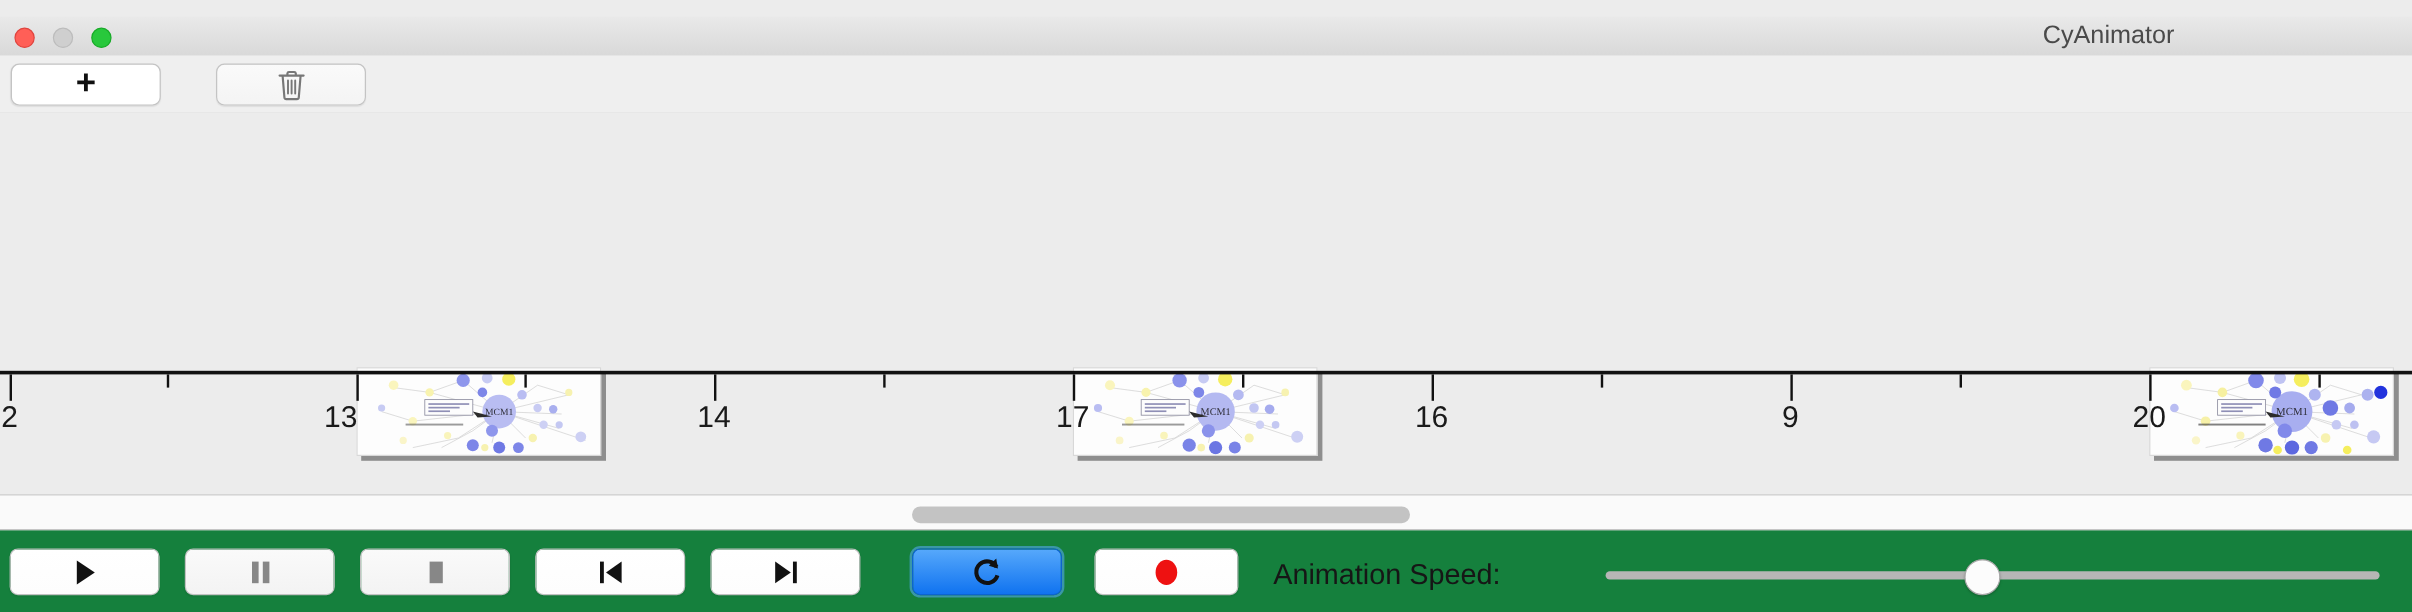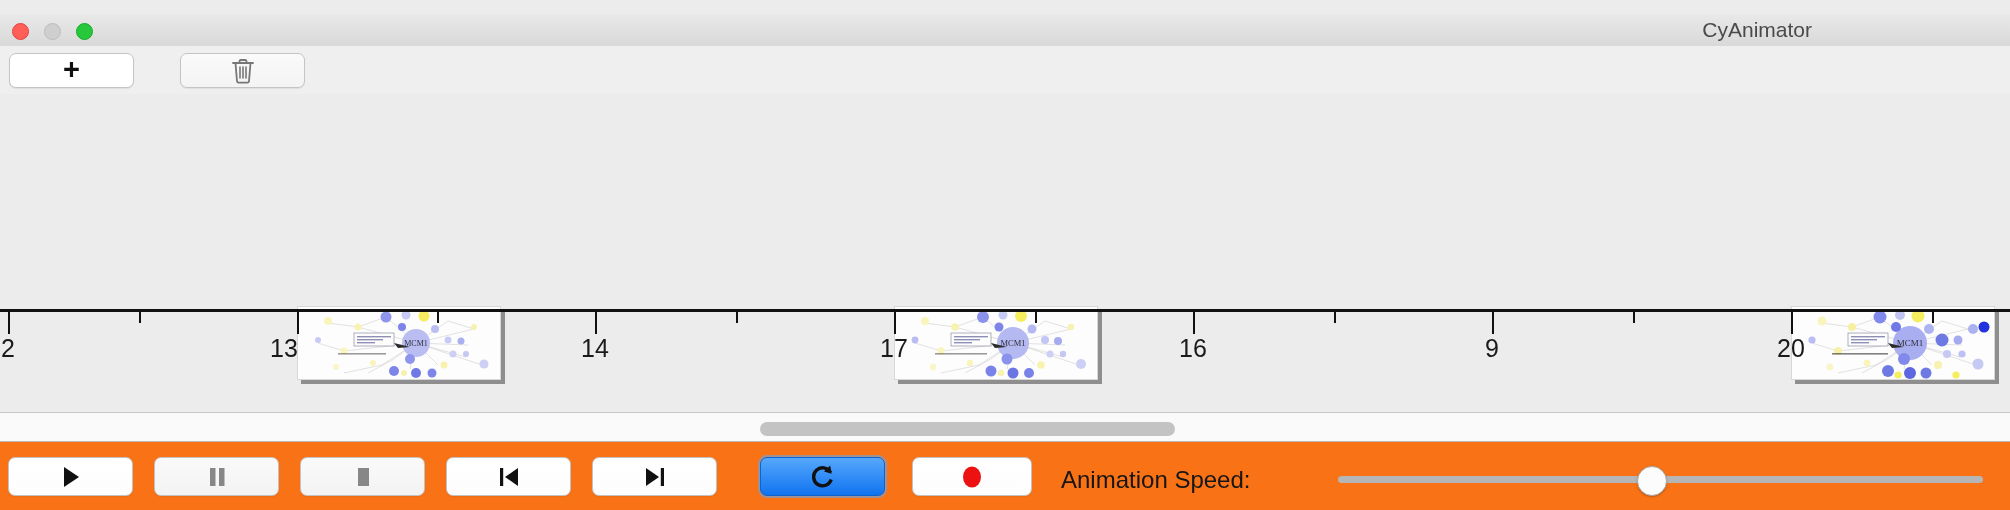--- a/index.html
+++ b/index.html
@@ -205,21 +205,21 @@
     border-radius: 7px;
     background: #c3c3c3;
     cursor: pointer;
   }
 
   
   .playbar {
     position: absolute;
     left: 0; top: 442px;
     width: 2010px; height: 68px;
-    background: #f97316;
+    background: #15803d;
   }
   .pbtn {
     position: absolute;
     top: 15px;
     height: 39px;
     box-sizing: border-box;
     border: 1px solid #c2c2c2;
     border-radius: 7px;
     background: linear-gradient(to bottom, #ffffff 0%, #fdfdfd 100%);
     display: flex;

